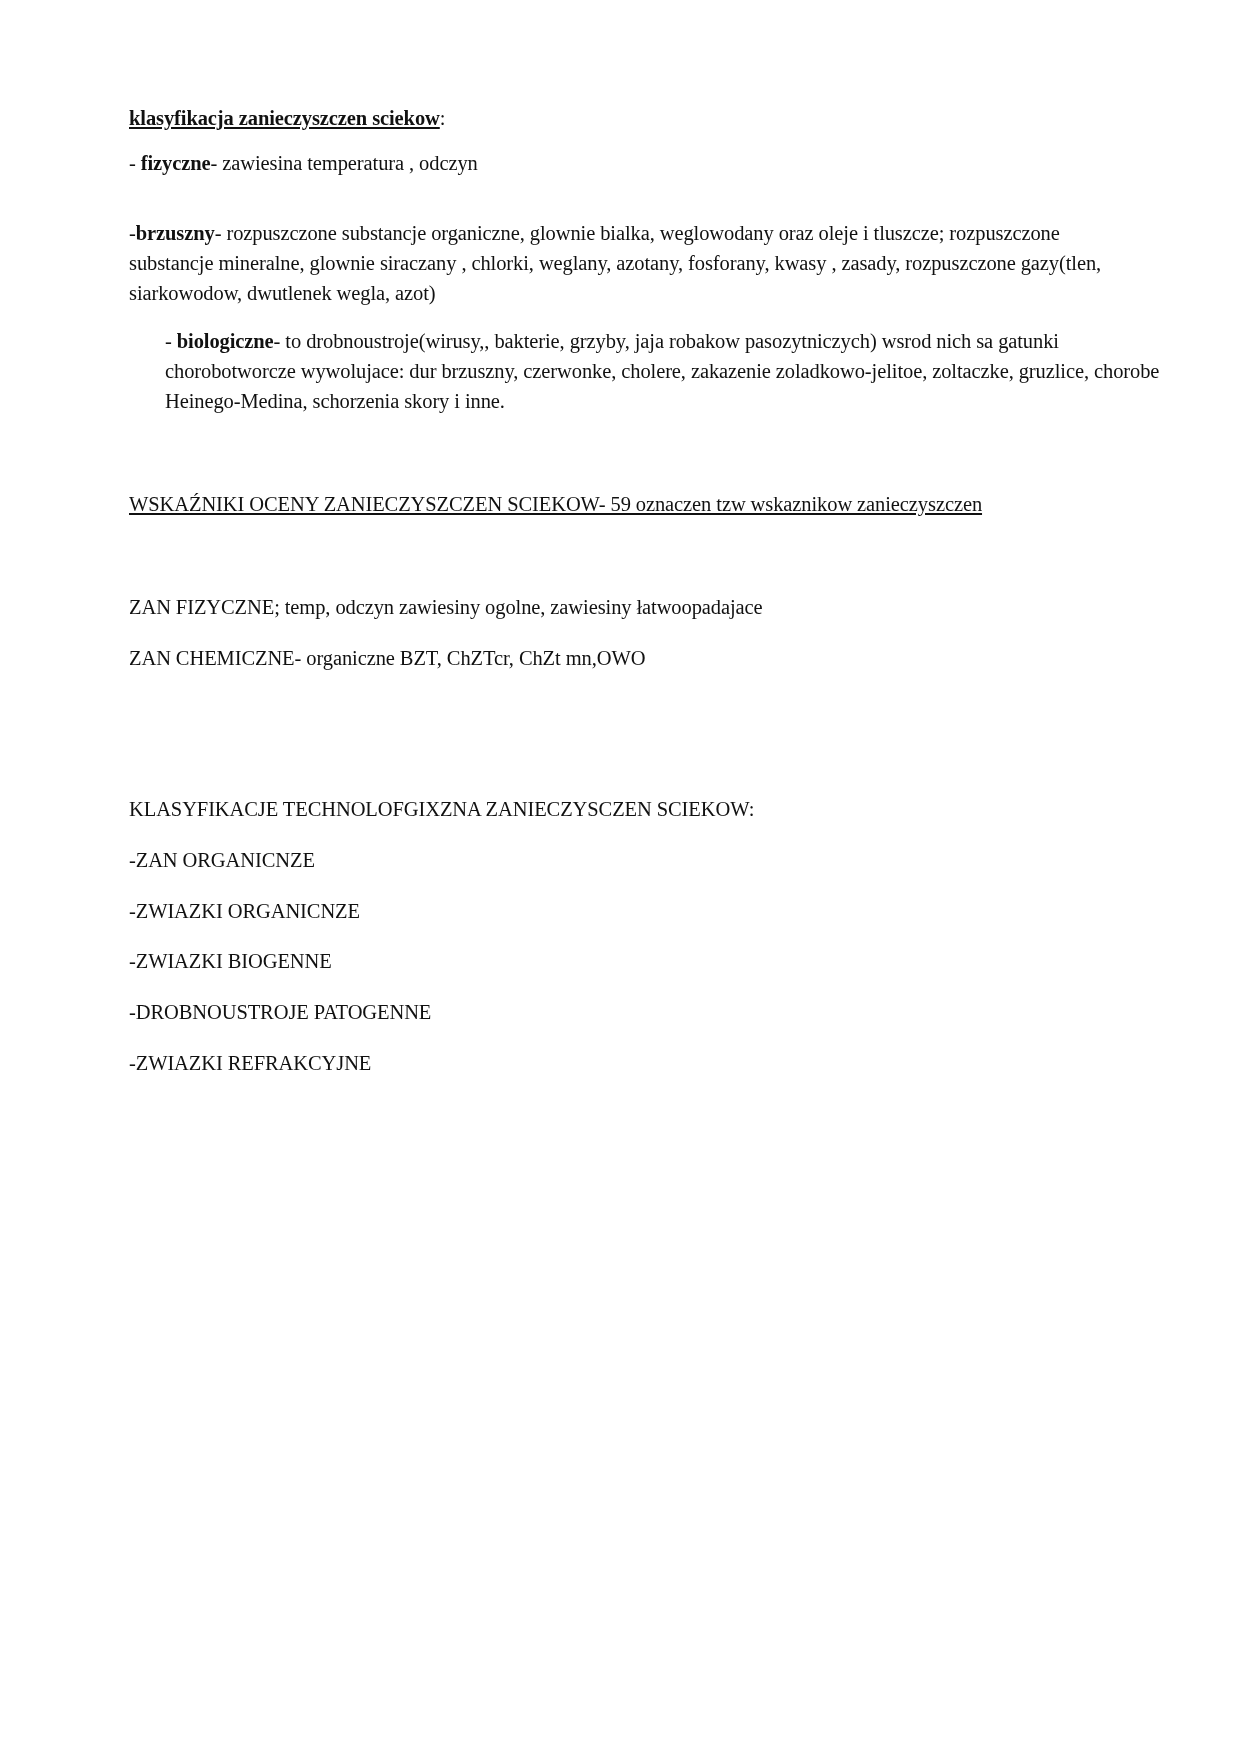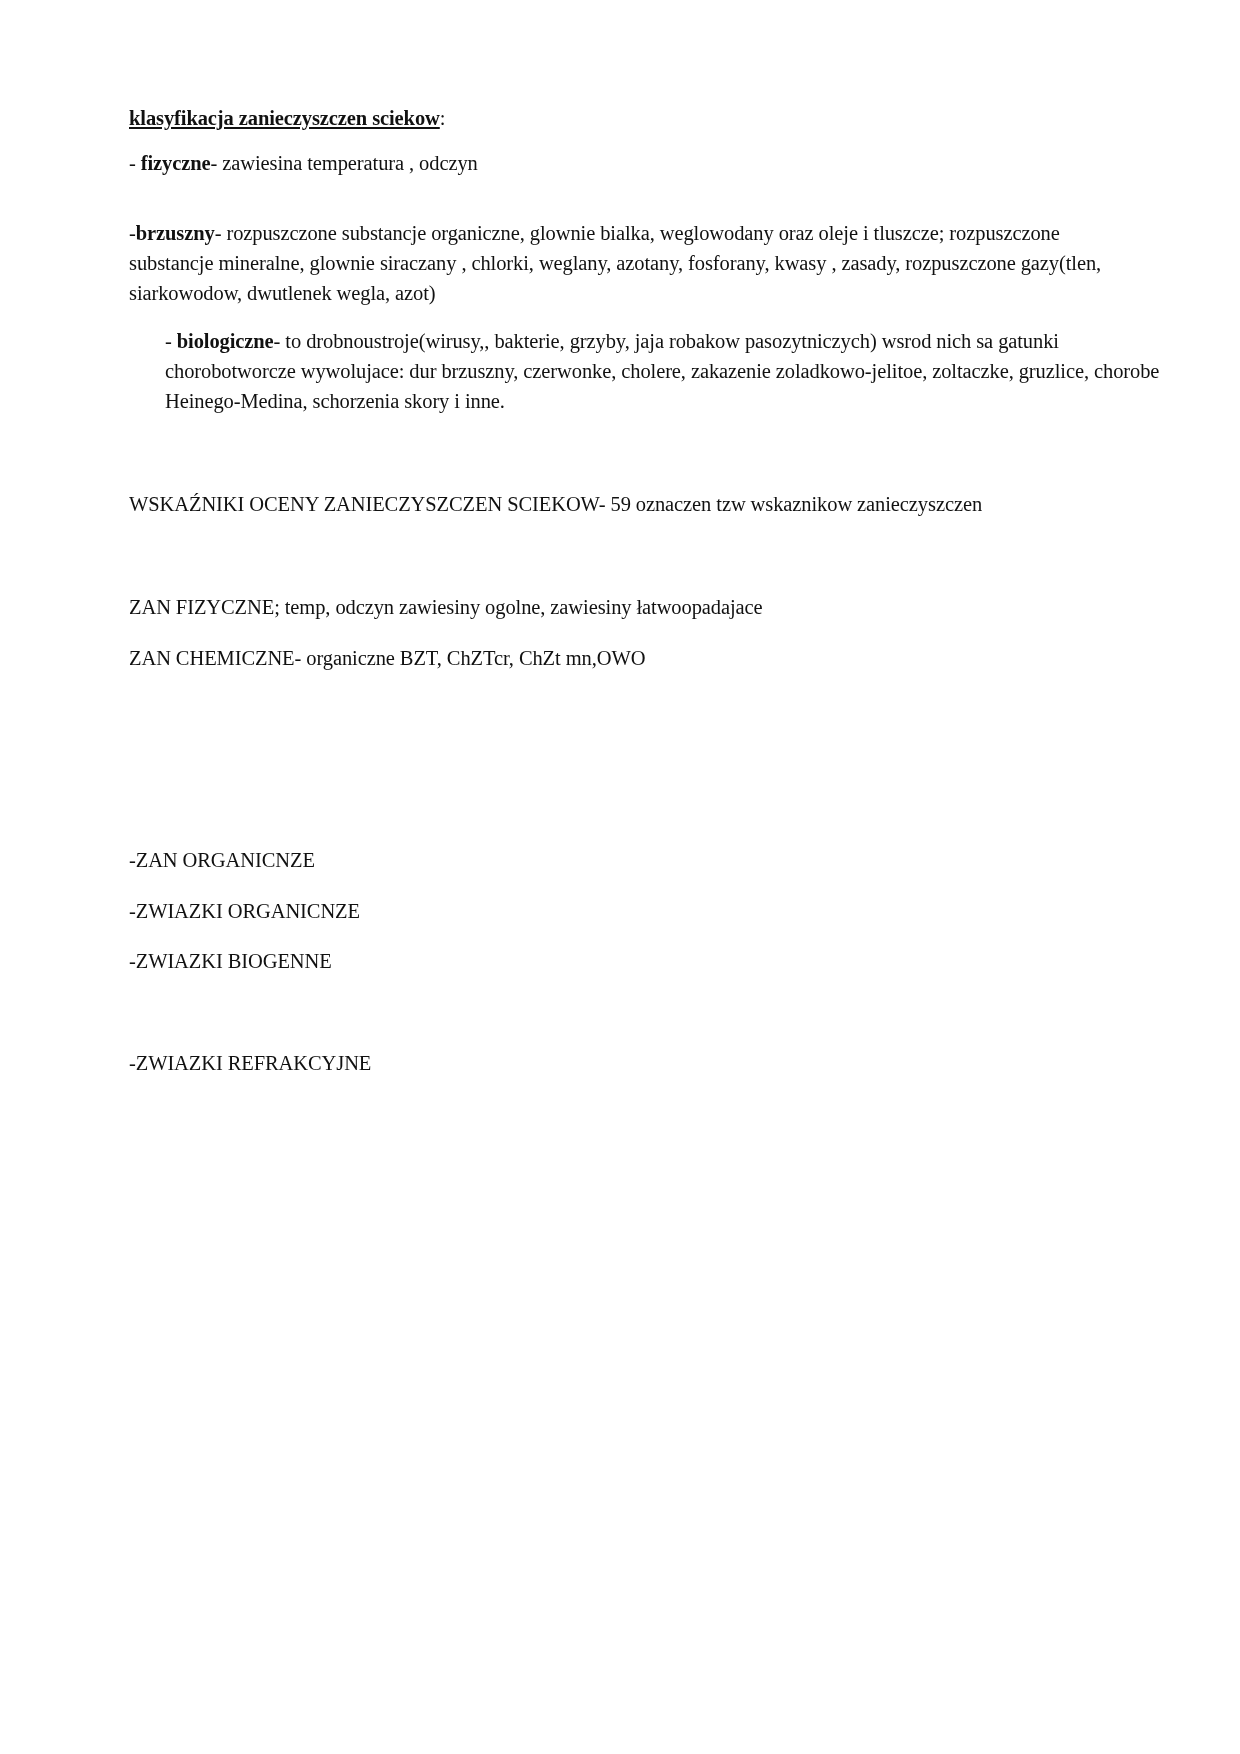--- a/index.html
+++ b/index.html
@@ -47,25 +47,27 @@
 <div class="page">
 
   <div class="line" style="top:103px;"><span class="b u">klasyfikacja zanieczyszczen sciekow</span><span>:</span></div>
 
   <div class="line" style="top:148px;"><span>- </span><span class="b">fizyczne</span><span>- zawiesina temperatura , odczyn</span></div>
 
   <div class="para" style="top:218px;"><span>-</span><span class="b">brzuszny</span><span>- rozpuszczone substancje organiczne, glownie bialka, weglowodany oraz oleje i tluszcze; rozpuszczone substancje mineralne, glownie siraczany , chlorki, weglany, azotany, fosforany, kwasy , zasady, rozpuszczone gazy(tlen, siarkowodow, dwutlenek wegla, azot)</span></div>
 
   <div class="para" style="top:326px;margin-left:36px;"><span>- </span><span class="b">biologiczne</span><span>- to drobnoustroje(wirusy,, bakterie, grzyby, jaja robakow pasozytniczych) wsrod nich sa gatunki chorobotworcze wywolujace: dur brzuszny, czerwonke, cholere, zakazenie zoladkowo-jelitoe, zoltaczke, gruzlice, chorobe Heinego-Medina, schorzenia skory i inne.</span></div>
 
-  <div class="line" style="top:489px;">WSKAŹNIKI OCENY ZANIECZYSZCZEN SCIEKOW- 59 oznaczen tzw wskaznikow zanieczyszczen</div>
+  <div class="line" style="top:489px;text-decoration:underline;">WSKAŹNIKI OCENY ZANIECZYSZCZEN SCIEKOW- 59 oznaczen tzw wskaznikow zanieczyszczen</div>
 
   <div class="line" style="top:592px;">ZAN FIZYCZNE; temp, odczyn zawiesiny ogolne, zawiesiny łatwoopadajace</div>
 
   <div class="line" style="top:643px;">ZAN CHEMICZNE- organiczne BZT, ChZTcr, ChZt mn,OWO</div>
 
+  <div class="line" style="top:794px;">KLASYFIKACJE TECHNOLOFGIXZNA ZANIECZYSCZEN SCIEKOW:</div>
 
   <div class="line" style="top:845px;">-ZAN ORGANICNZE</div>
   <div class="line" style="top:896px;">-ZWIAZKI ORGANICNZE</div>
   <div class="line" style="top:946px;">-ZWIAZKI BIOGENNE</div>
+  <div class="line" style="top:997px;">-DROBNOUSTROJE PATOGENNE</div>
   <div class="line" style="top:1048px;text-align:right;">-ZWIAZKI REFRAKCYJNE</div>
 
 </div>
 
 </body></html>

